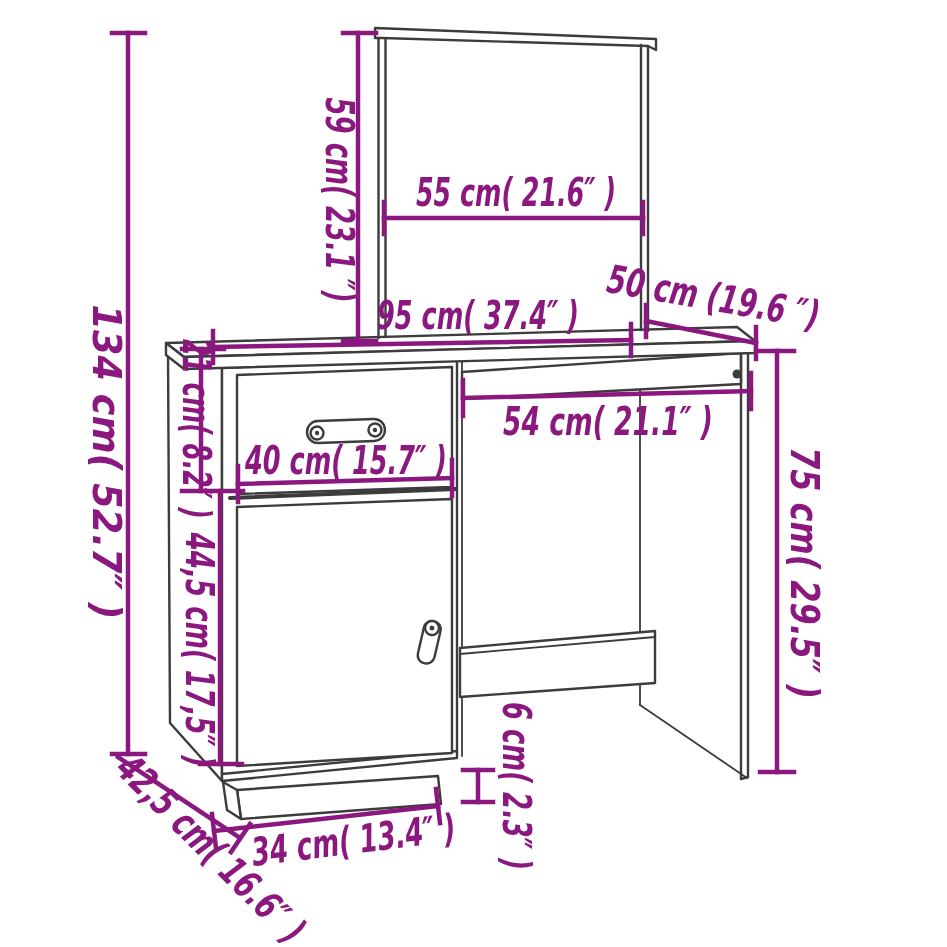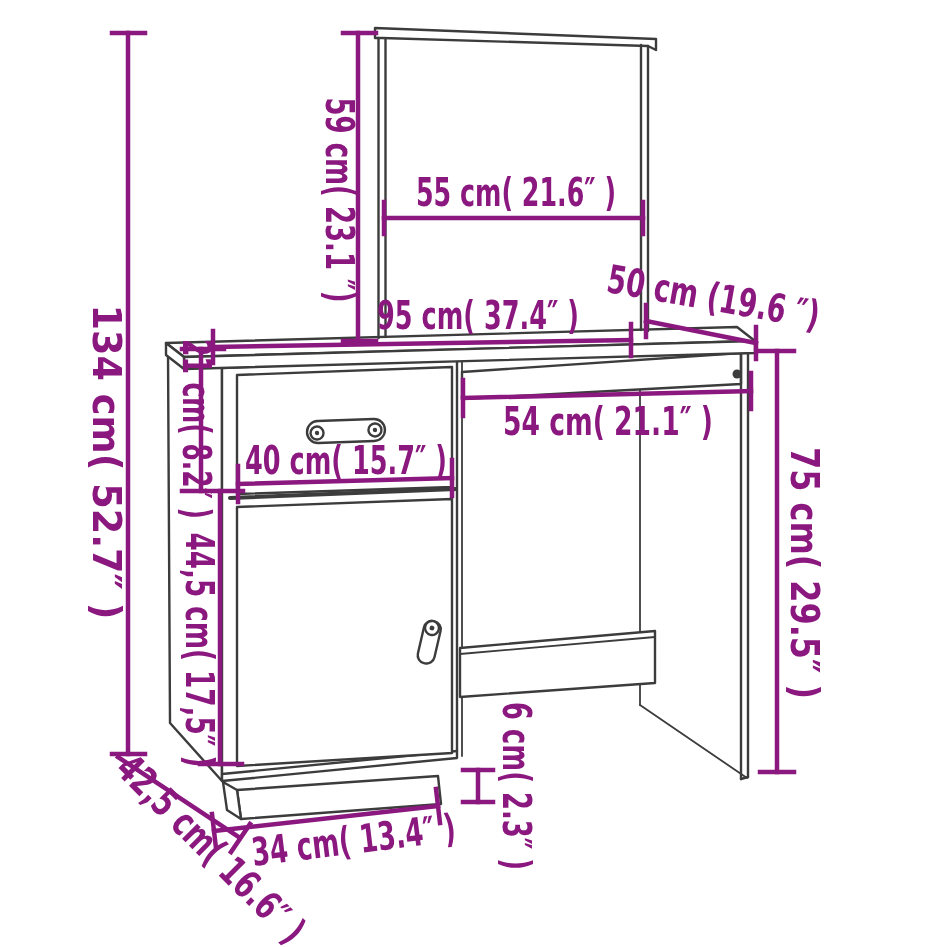--- a/index.html
+++ b/index.html
@@ -1,16 +1,16 @@
 <!DOCTYPE html>
 <html><head>
 <meta charset="utf-8">
 <style>
   html,body{margin:0;padding:0;background:#ffffff;}
-  .stage{position:relative;width:947px;height:947px;background:#ffffff;overflow:hidden;}
+  .stage{position:relative;width:947px;height:947px;background:#ffffff;overflow:hidden;font-style:italic;}
   svg{position:absolute;left:0;top:0;}
   .dim-labels text{
     font-family:"DejaVu Sans", sans-serif;
     font-weight:bold;
     font-size:39px;
     text-anchor:middle;
     dominant-baseline:middle;
   }
 </style>
 </head>

